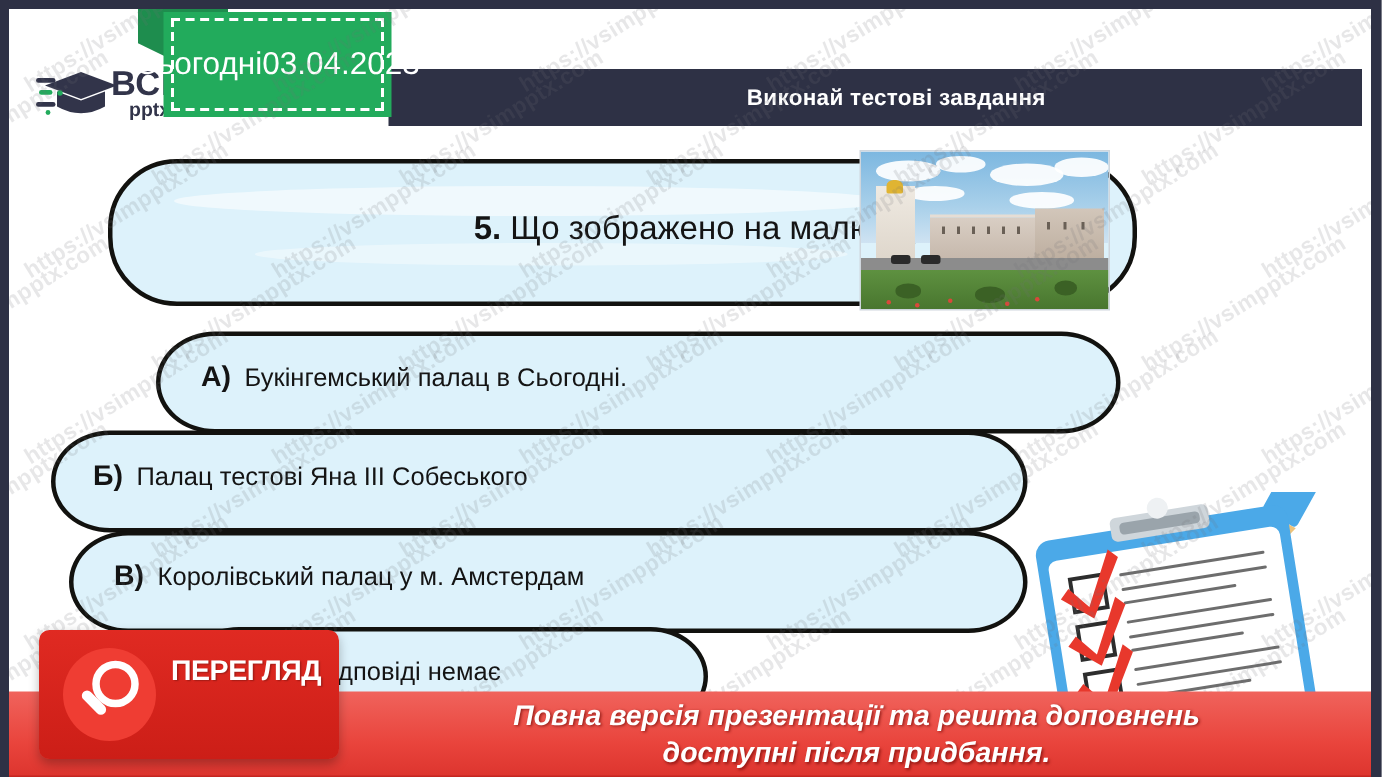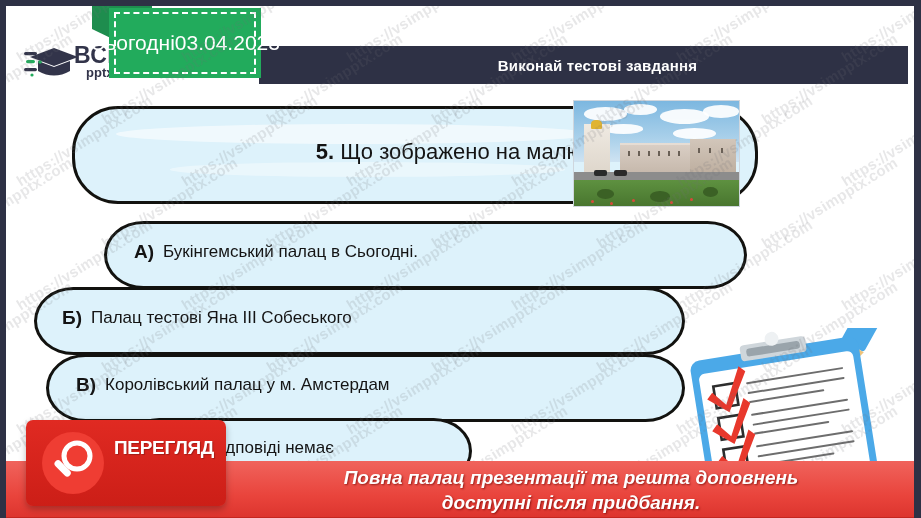--- a/index.html
+++ b/index.html
@@ -419,21 +419,21 @@
         <div class="wm" style="left: 80px; top: 558px;">https://vsimpptx.com</div>
         <div class="wm" style="left: 245px; top: 558px;">https://vsimpptx.com</div>
         <div class="wm" style="left: 410px; top: 558px;">https://vsimpptx.com</div>
         <div class="wm" style="left: 575px; top: 558px;">https://vsimpptx.com</div>
         <div class="wm" style="left: 740px; top: 558px;">https://vsimpptx.com</div>
         <div class="wm" style="left: 905px; top: 558px;">https://vsimpptx.com</div>
       </div>
 
     <div id="banner">
       <div id="banner-text">
-        <div class="banner-line">Повна палац презентації та решта доповнень</div>
+        <div class="banner-line">Повна версія презентації та решта доповнень</div>
         <div class="banner-line">доступні після придбання.</div>
       </div>
       <div id="banner-strip"></div>
     </div>
 
     <div id="preview-badge">
       <div id="preview-circle">
         <svg width="62" height="62" viewBox="0 0 62 62">
           <circle cx="35" cy="24" r="13" fill="none" stroke="#ffffff" stroke-width="5"></circle>
           <rect x="11" y="33" width="20" height="7" rx="3.5" fill="#ffffff" transform="rotate(45 21 36)"></rect>

